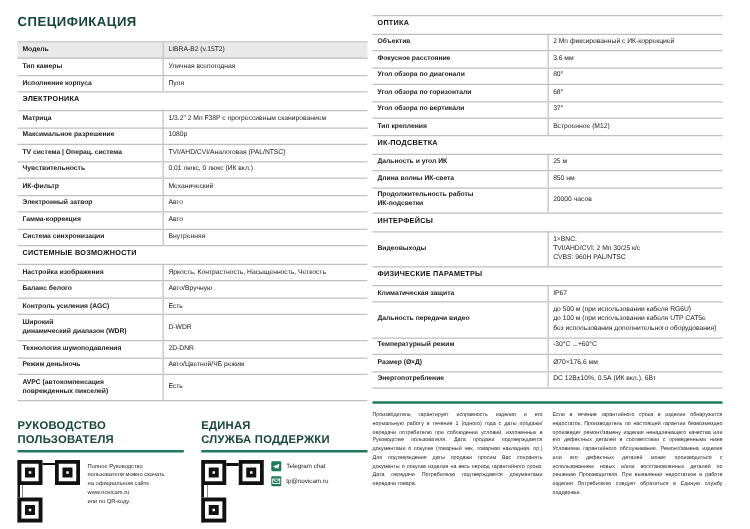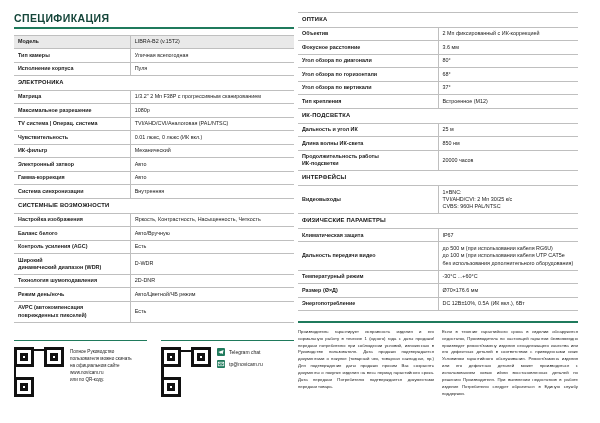--- a/index.html
+++ b/index.html
@@ -277,35 +277,39 @@
             <td class="k multi">AVPC (автокомпенсация
 поврежденных пикселей)</td>
             <td class="v multi">Есть</td>
           </tr>
         </tbody>
     </table>
 
     <div class="bottom-row">
 
       <div class="bottom-block">
+        <div class="bb-title multi">РУКОВОДСТВО
+ПОЛЬЗОВАТЕЛЯ</div>
         <div class="bb-rule"></div>
         <div class="bb-body">
           <div class="qr-wrap">
             <div class="qr qr-a"></div>
             <div class="qr-corner-bl"></div>
           </div>
           <div class="qr-note">Полное Руководство
 пользователя можно скачать
 на официальном сайте
 www.novicam.ru
 или по QR-коду.</div>
         </div>
       </div>
 
       <div class="bottom-block">
+        <div class="bb-title multi">ЕДИНАЯ
+СЛУЖБА ПОДДЕРЖКИ</div>
         <div class="bb-rule"></div>
         <div class="bb-body">
           <div class="qr-wrap">
             <div class="qr qr-b"></div>
             <div class="qr-corner-bl"></div>
           </div>
           <div class="contact-list" id="contact-list">
               <div class="contact">
                 <span class="cicon">
                   <svg width="8" height="8" viewBox="0 0 8 8">

